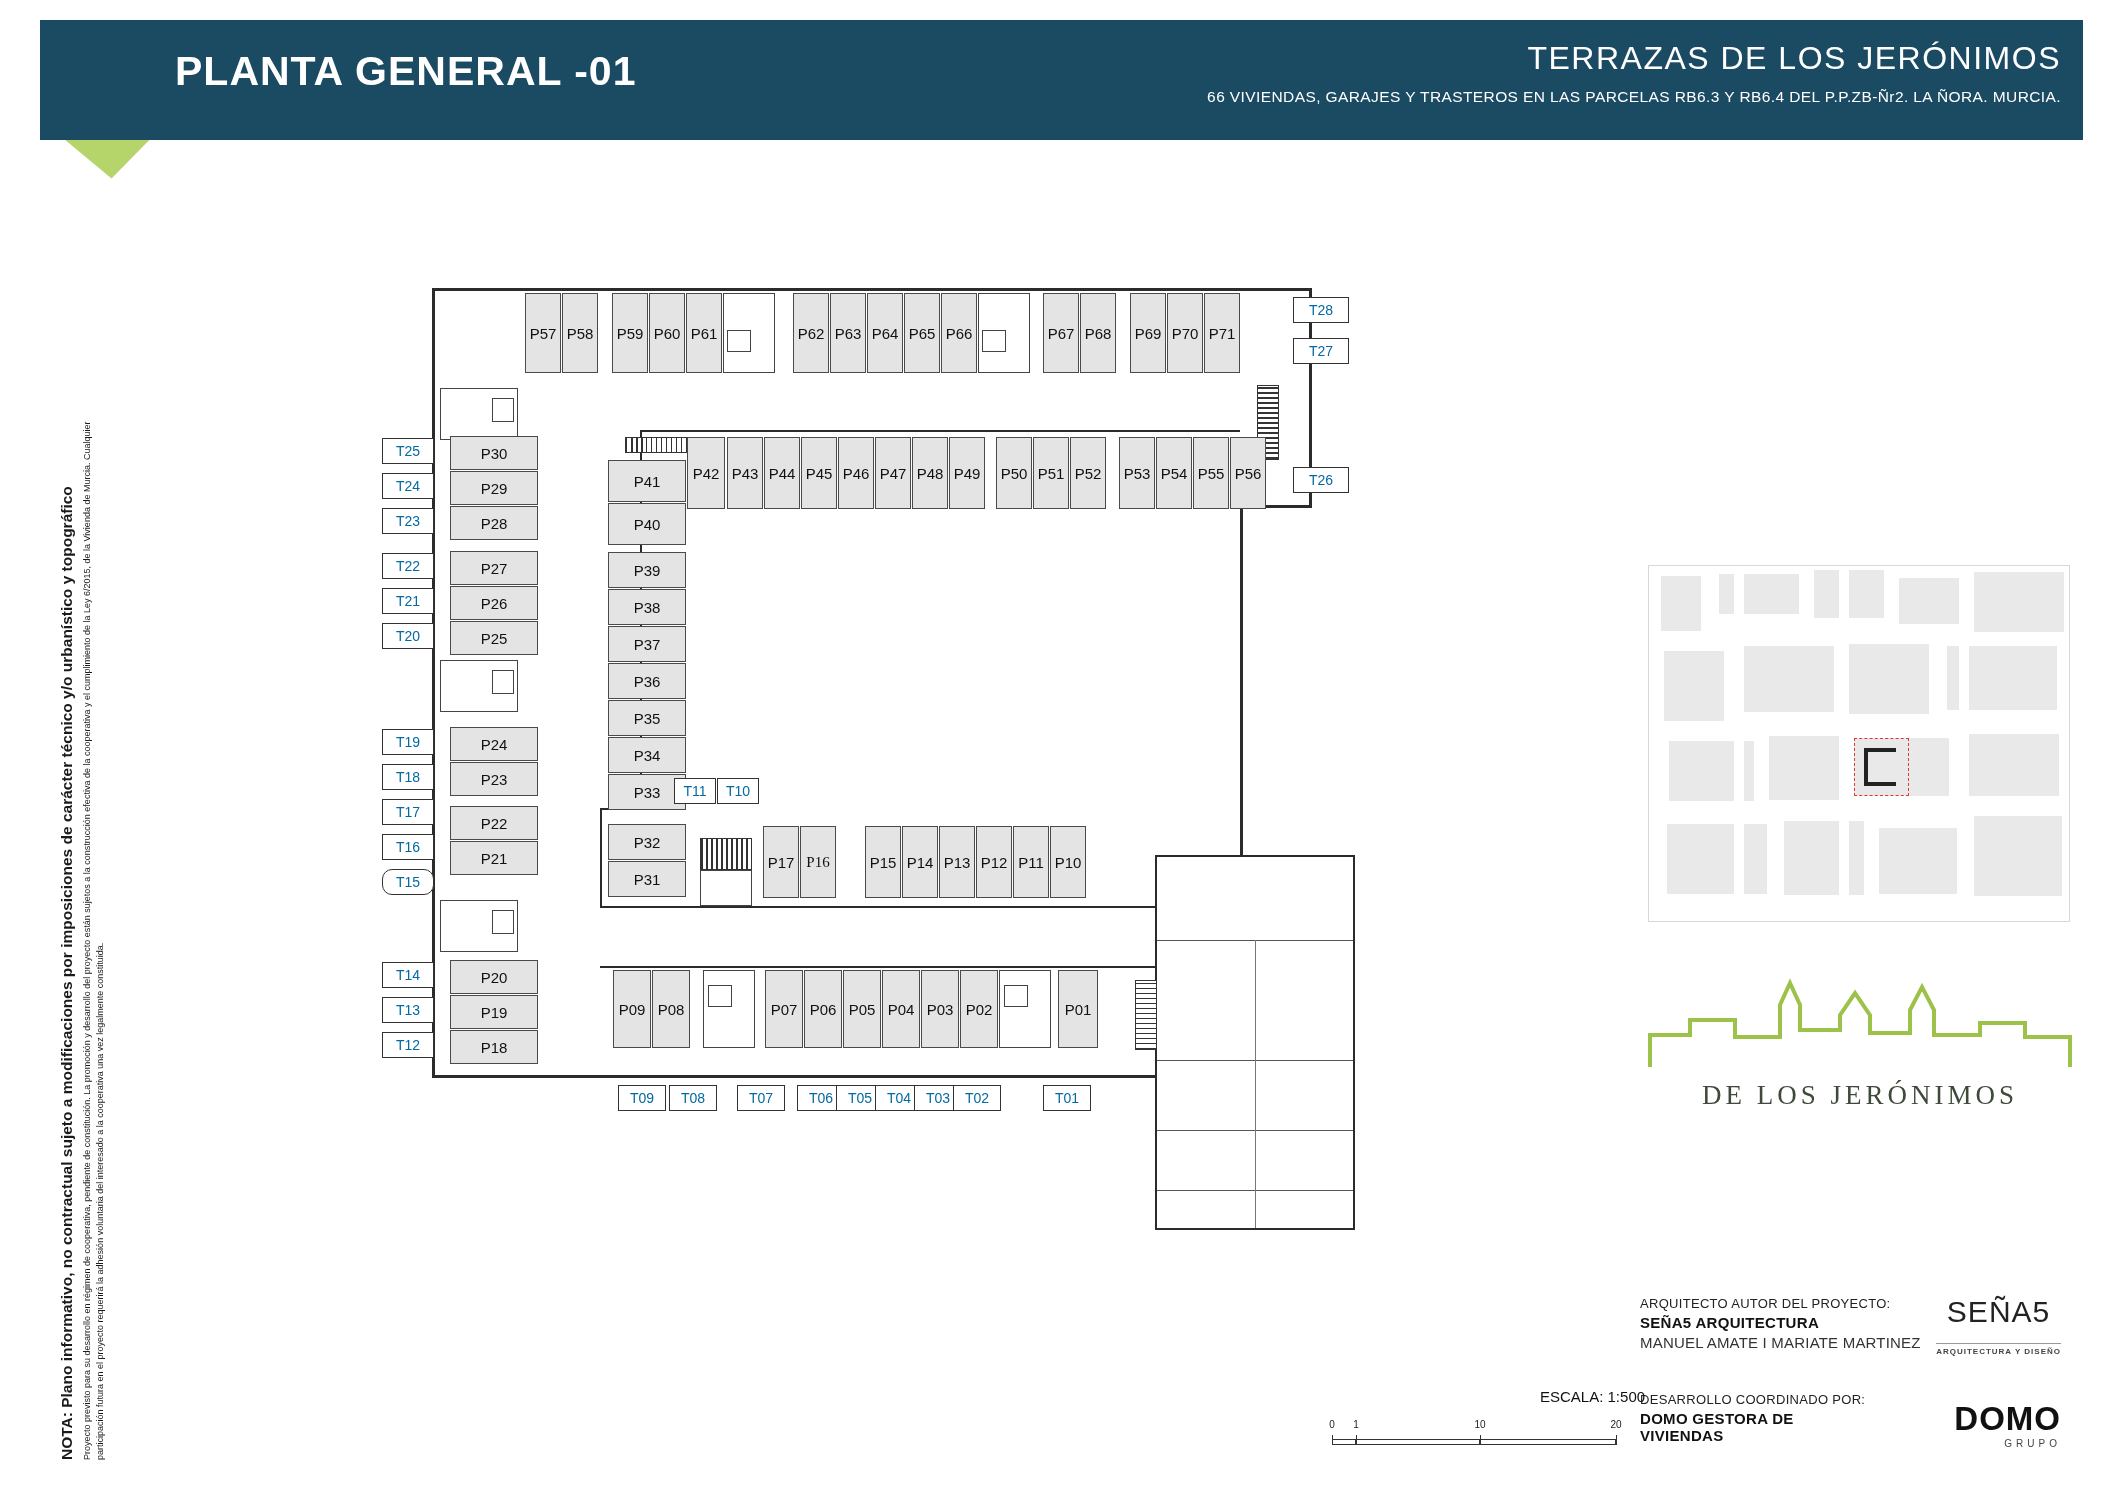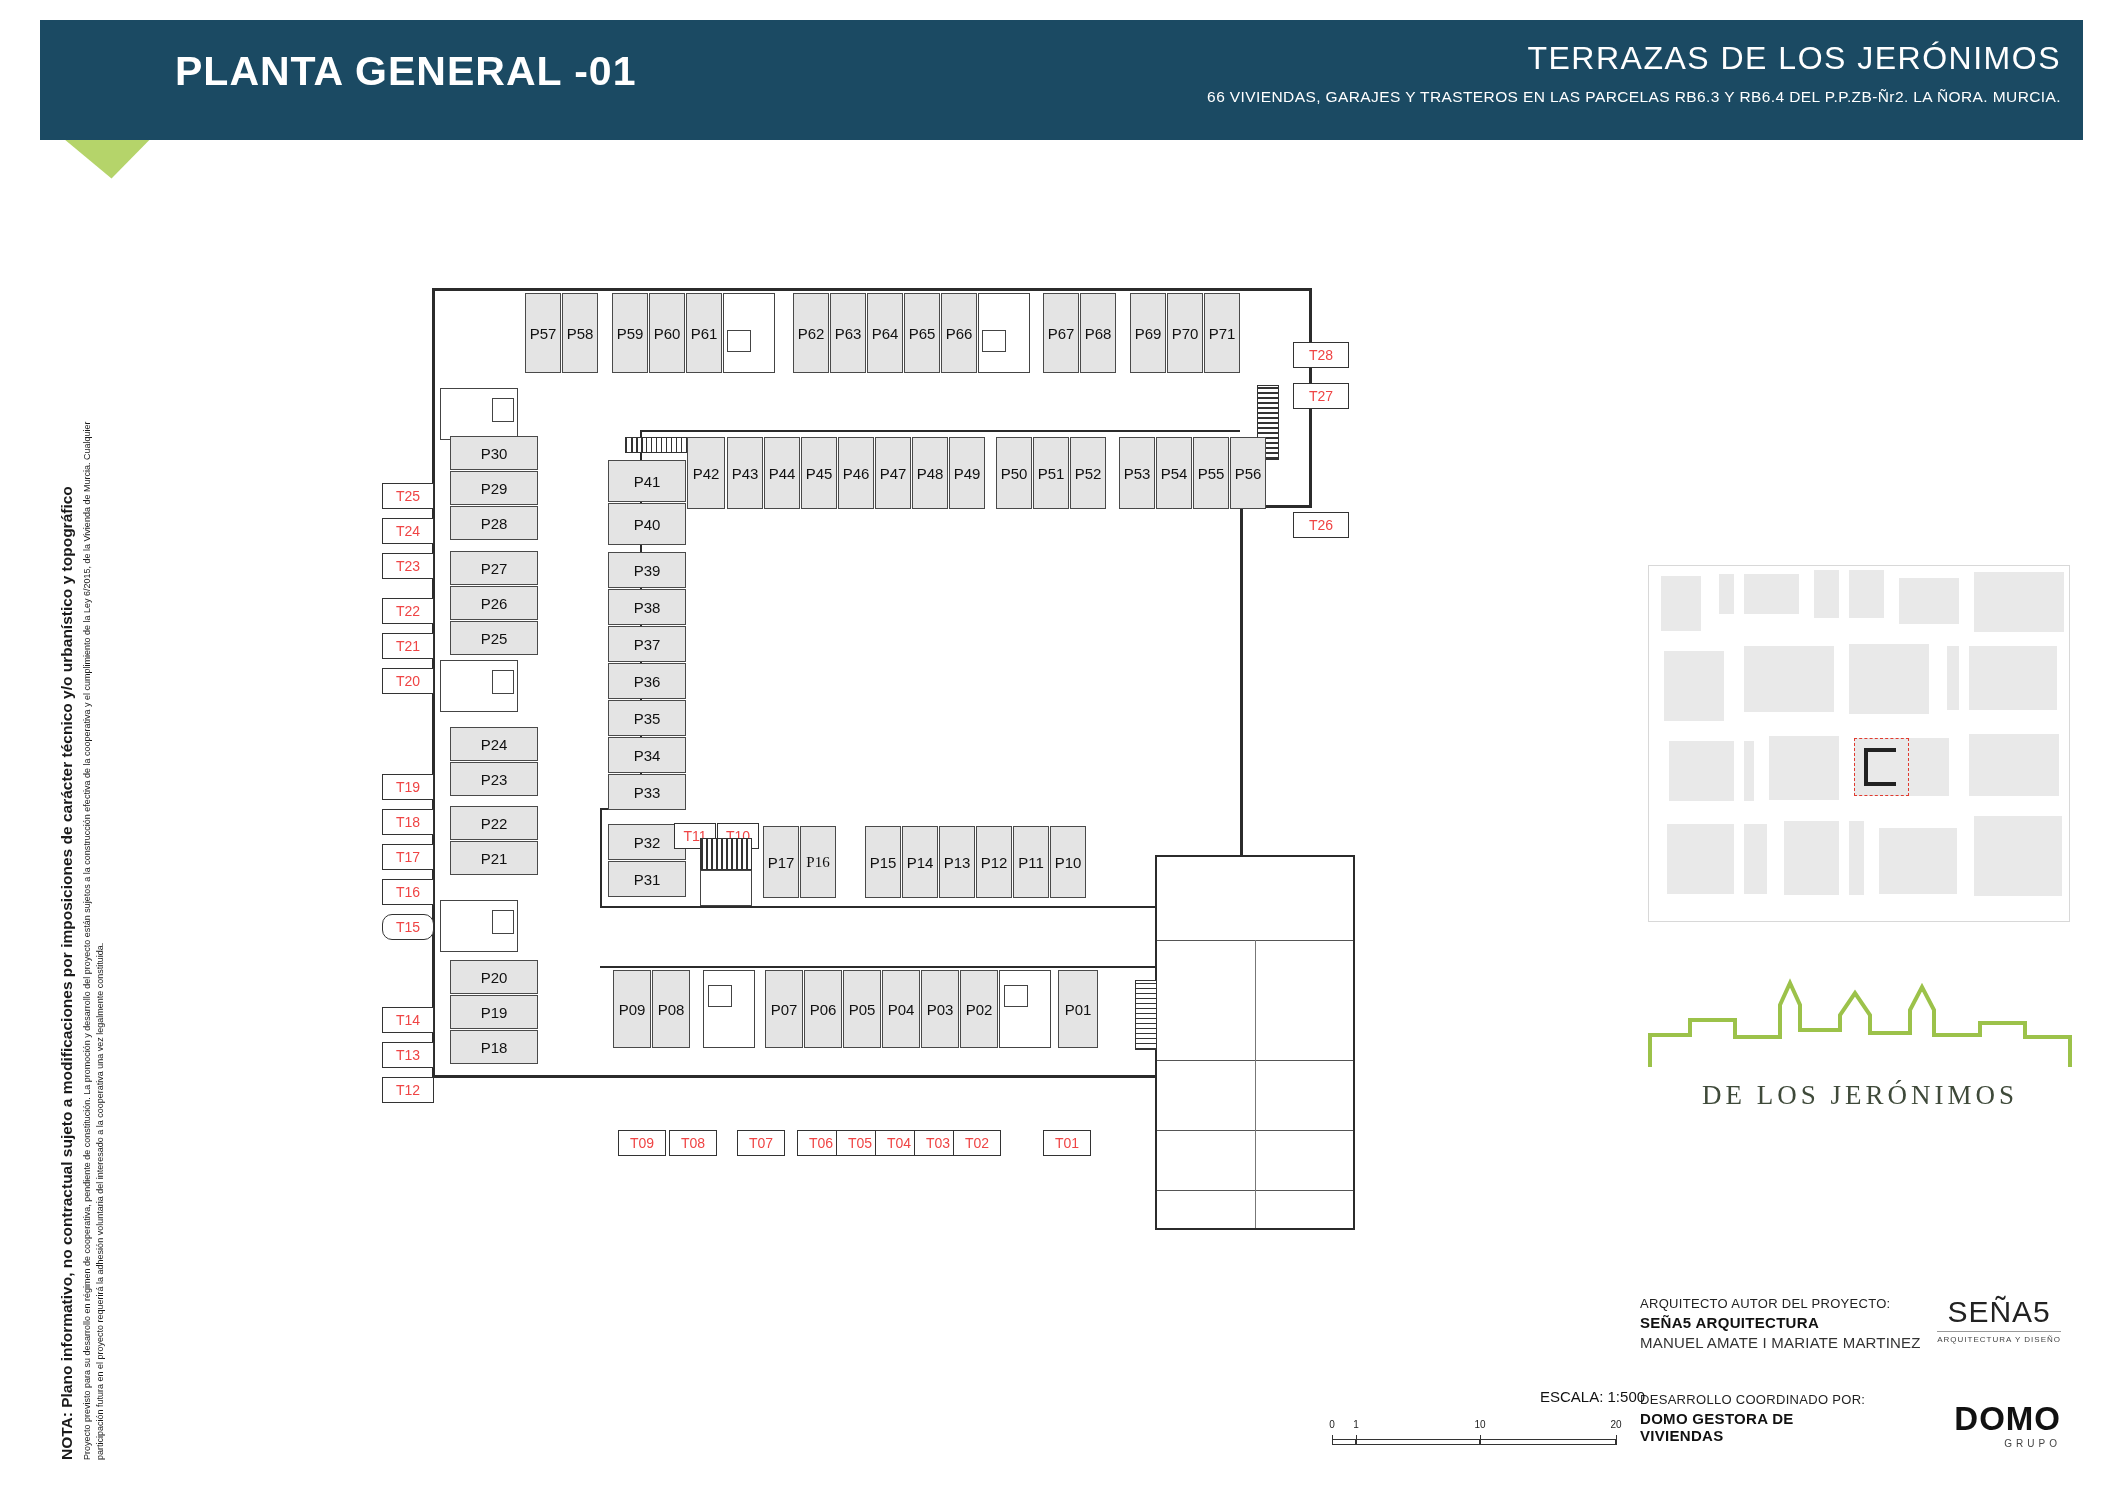--- a/index.html
+++ b/index.html
@@ -111,25 +111,24 @@
     justify-content: center;
     font-family: "Liberation Sans", sans-serif;
   }
   
   .tag {
     position: absolute;
     background: #ffffff;
     border: 1px solid #333;
     box-sizing: border-box;
     font-size: 14px;
-    color: #ef4444;
+    color: #0369a1;
     display: flex;
     align-items: center;
     justify-content: center;
-    margin-top: 45px;
   }
   
   .room {
     position: absolute;
     background: #ffffff;
     border: 1px solid #444;
     box-sizing: border-box;
   }
   .wall {
     position: absolute;
@@ -224,21 +223,22 @@
     font-size: 30px;
     letter-spacing: 1px;
     color: #222;
   }
   #sena5-sub {
     font-size: 8px;
     letter-spacing: 1px;
     color: #444;
     border-top: 1px solid #999;
     padding-top: 3px;
-    margin-top: 2px;
+    margin-top: 14px;
+    font-weight: bold;
   }
   #domo {
     position: absolute;
     right: 62px;
     top: 1400px;
     text-align: center;
   }
   #domo-name {
     font-size: 33px;
     font-weight: bold;

